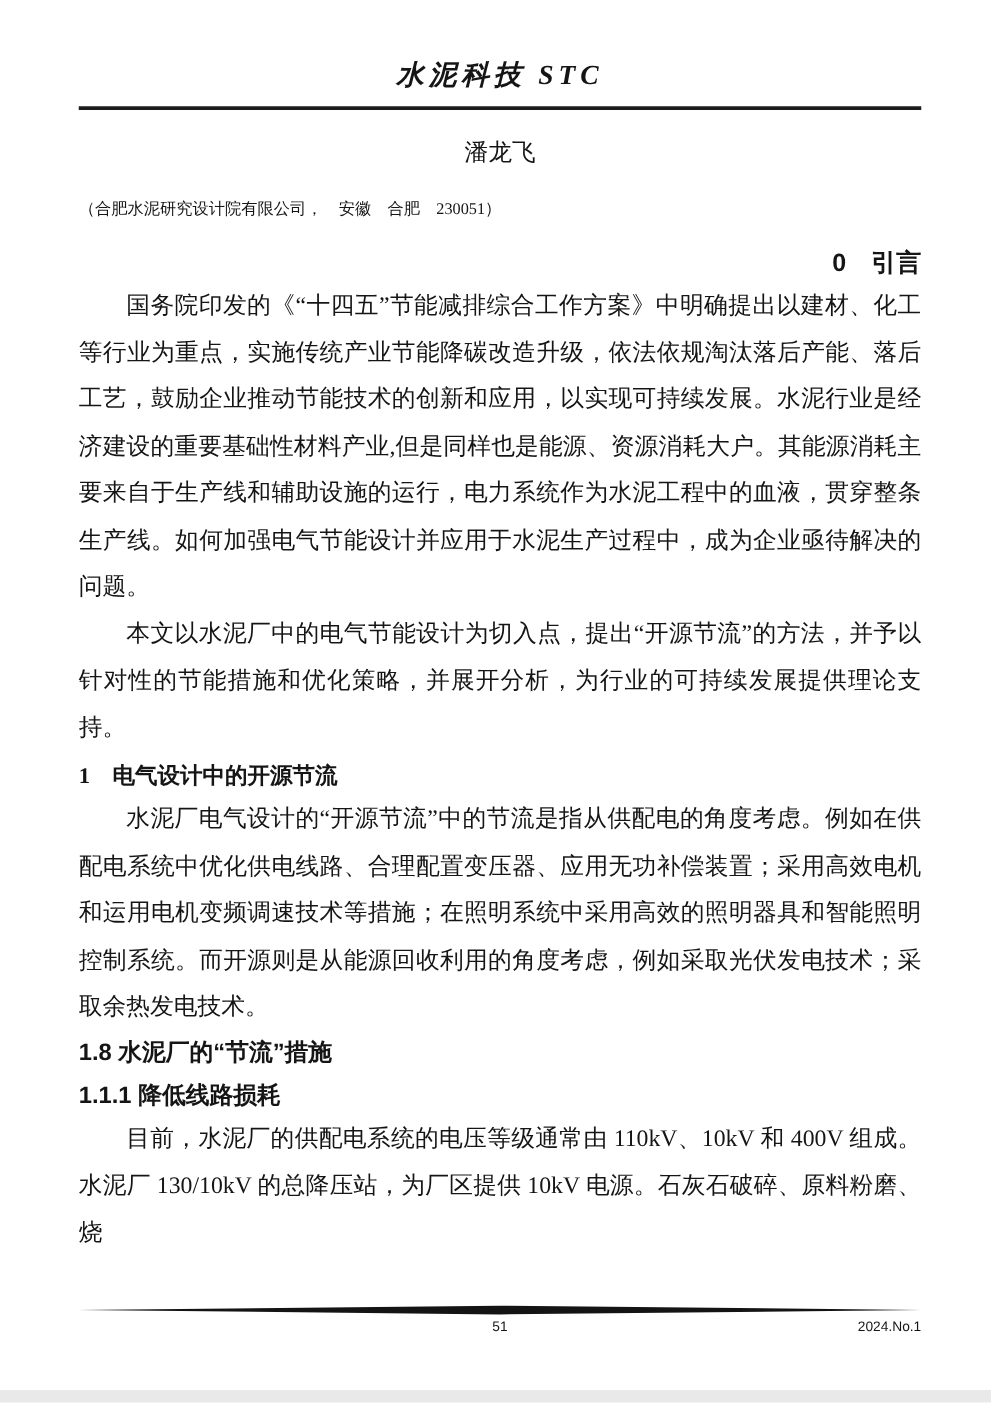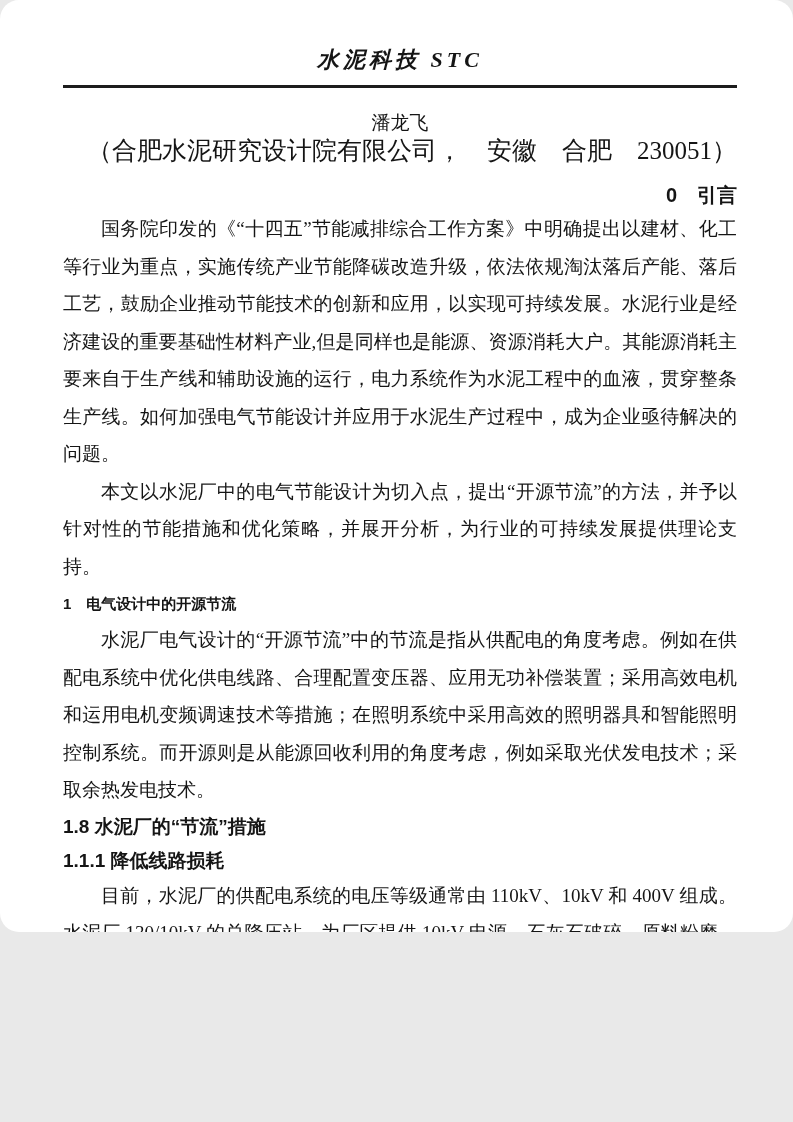--- a/index.html
+++ b/index.html
@@ -1,25 +1,24 @@
 <!DOCTYPE html>
 <html><head>
 <meta charset="utf-8">
 <style>
   html, body { margin: 0; padding: 0; background: #e9e9e9; }
   .page {
     position: relative;
     width: 793px;
-    height: 932px;
+    height: 1112px;
     margin: 0 auto;
     background: #ffffff;
     color: #151515;
     font-family: "Liberation Serif", serif;
     overflow: hidden;
-    border-radius: 19px;
   }
   .content {
     position: absolute;
     left: 63px;
     top: 0;
     width: 674px;
   }
   .journal-name {
     padding-top: 45px;
     text-align: center;
@@ -43,37 +42,37 @@
     font-weight: bold;
     letter-spacing: 1px;
   }
   .article-author {
     margin-top: 22px;
     text-align: center;
     font-size: 19px;
     line-height: 26px;
   }
   .article-affiliation {
-    margin-top: 2px;
-    text-align: right;
-    font-size: 25px;
+    margin-top: 18px;
+    text-align: left;
+    font-size: 13px;
     line-height: 26px;
   }
   .h-lvl1 {
     margin-top: 16px;
     font-family: "Liberation Sans", sans-serif;
     font-size: 20px;
     line-height: 30px;
     font-weight: bold;
     text-align: right;
   }
   .h-lvl2 {
     margin-top: 2px;
-    font-family: Liberation Sans, sans-serif;
-    font-size: 15px;
+    font-family: Liberation Serif, serif;
+    font-size: 18px;
     line-height: 34px;
     font-weight: bold;
   }
   .h-lvl3 {
     margin-top: 2px;
     font-family: "Liberation Sans", sans-serif;
     font-size: 19px;
     line-height: 32px;
     font-weight: bold;
   }

